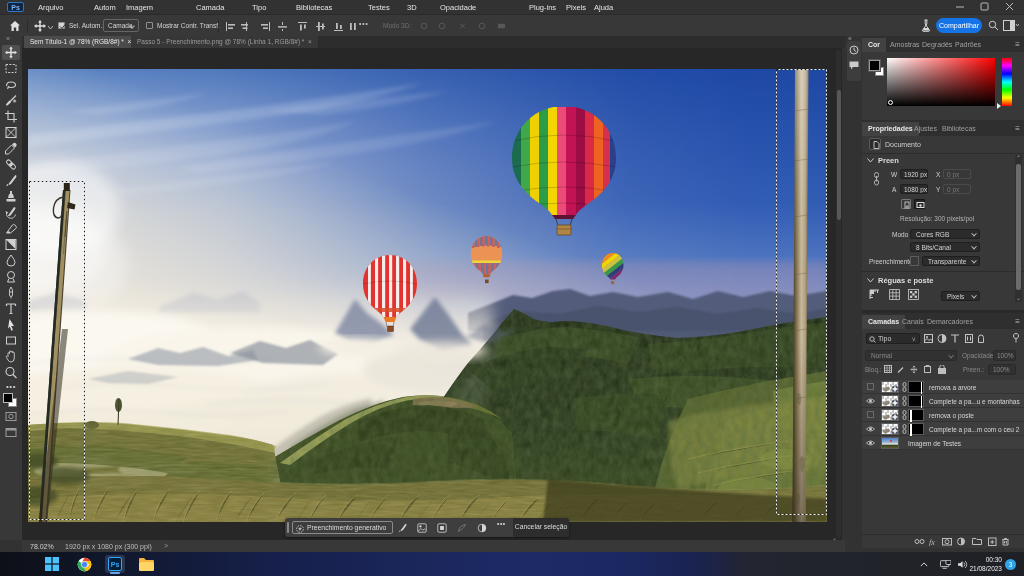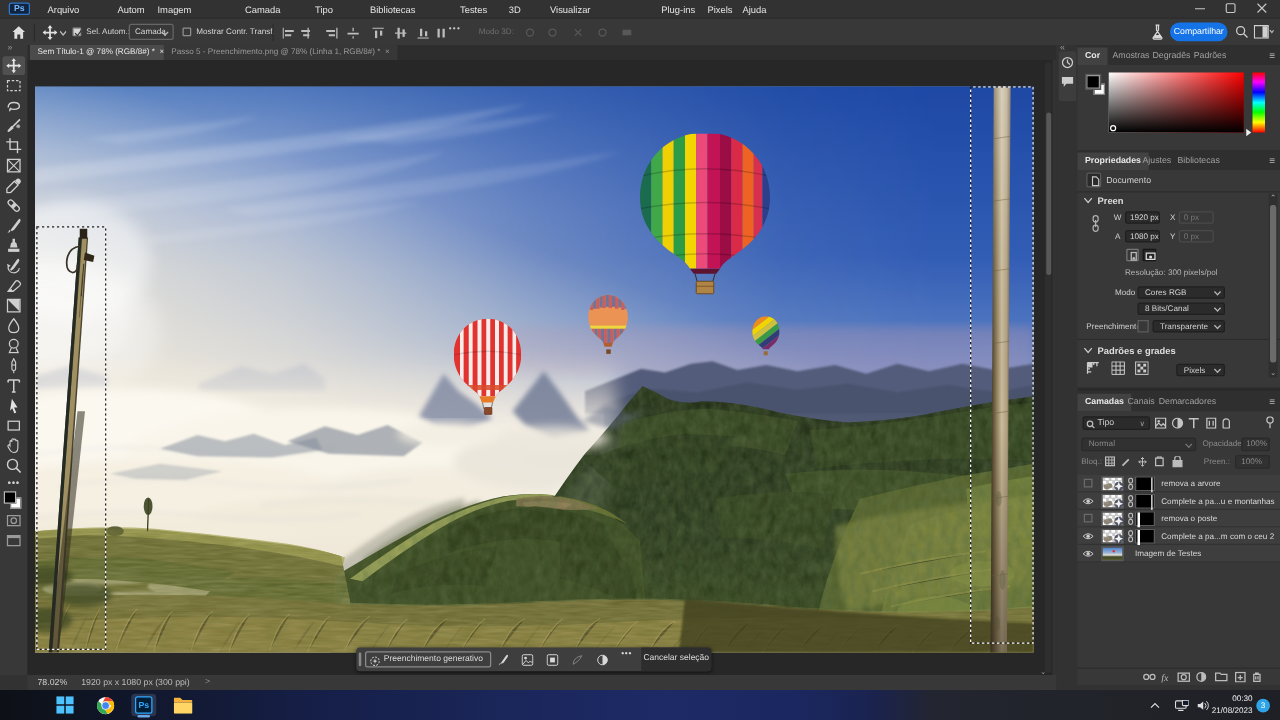--- a/index.html
+++ b/index.html
@@ -80,21 +80,21 @@
   <div id="menubar">
     <div id="pslogo">Ps</div>
     <span class="menuitem" style="left:38px">Arquivo</span>
     <span class="menuitem" style="left:94px">Autom</span>
     <span class="menuitem" style="left:126px">Imagem</span>
     <span class="menuitem" style="left:196px">Camada</span>
     <span class="menuitem" style="left:252px">Tipo</span>
     <span class="menuitem" style="left:296px">Bibliotecas</span>
     <span class="menuitem" style="left:368px">Testes</span>
     <span class="menuitem" style="left:407px">3D</span>
-    <span class="menuitem" style="left:440px">Visualizar</span>
+    <span class="menuitem" style="left:440px">Opacidade</span>
     <span class="menuitem" style="left:529px">Plug-ins</span>
     <span class="menuitem" style="left:566px">Pixels</span>
     <span class="menuitem" style="left:594px">Ajuda</span>
     <div id="winctl">
       <svg width="130" height="14" viewBox="0 0 130 14">
         <line x1="62" y1="7" x2="70" y2="7" stroke="#c8c8c8" stroke-width=".9"></line>
         <rect x="87" y="3" width="7" height="7" fill="none" stroke="#c8c8c8" stroke-width=".9" rx="1"></rect>
         <path d="M112 3 L119 10 M119 3 L112 10" stroke="#c8c8c8" stroke-width=".9"></path>
       </svg>
     </div>
@@ -814,21 +814,21 @@
     <div class="ddown" style="left:48px;top:193px;width:70px;height:10px;line-height:9px;padding-left:5px">Cores RGB<span class="arr"></span></div>
     <div class="ddown" style="left:48px;top:206px;width:70px;height:10px;line-height:9px;padding-left:5px">8 Bits/Canal<span class="arr"></span></div>
     <span class="lbl" style="left:7px;top:222px;color:#d0d0d0">Preenchimento</span>
     <div class="abs" style="left:48px;top:220px;width:9px;height:10px;background:#383838;border:1px solid #5c5c5c"></div>
     <div class="ddown" style="left:60px;top:220px;width:58px;height:10px;line-height:9px;padding-left:5px">Transparente<span class="arr"></span></div>
     <div class="abs" style="left:0;top:235px;width:162px;height:1px;background:#2c2c2c"></div>
 
     <svg class="abs" style="left:5px;top:242px" width="7" height="5" viewBox="0 0 7 5">
         <path d="M0.5 0.5 L3.5 4 L6.5 0.5" fill="none" stroke="#ccc"></path>
       </svg>
-    <span class="sechead" style="left:16px;top:240px">Padrões e grades</span>
+    <span class="sechead" style="left:16px;top:240px">Réguas e poste</span>
     <svg class="abs" style="left:7px;top:253px" width="11" height="11" viewBox="0 0 11 11">
         <path d="M1 1 H10 M1 1 V10 M3.5 1 V4 M6 1 V3 M8.5 1 V4 M1 3.5 H4 M1 6 H3 M1 8.5 H4" stroke="#ccc" fill="none"></path>
         <path d="M1 1 H5 V5 H1 Z" fill="#ccc"></path>
       </svg>
     <svg class="abs" style="left:27px;top:253px" width="11" height="11" viewBox="0 0 11 11">
         <path d="M0.5 0.5 H10.5 V10.5 H0.5 Z M0.5 3.8 H10.5 M0.5 7.1 H10.5 M3.8 0.5 V10.5 M7.1 0.5 V10.5" stroke="#ccc" fill="none" stroke-width=".8"></path>
       </svg>
     <svg class="abs" style="left:46px;top:253px" width="11" height="11" viewBox="0 0 11 11">
         <rect x="0.5" y="0.5" width="10" height="10" stroke="#ccc" fill="none" stroke-width=".8"></rect>
         <g fill="#ccc">

